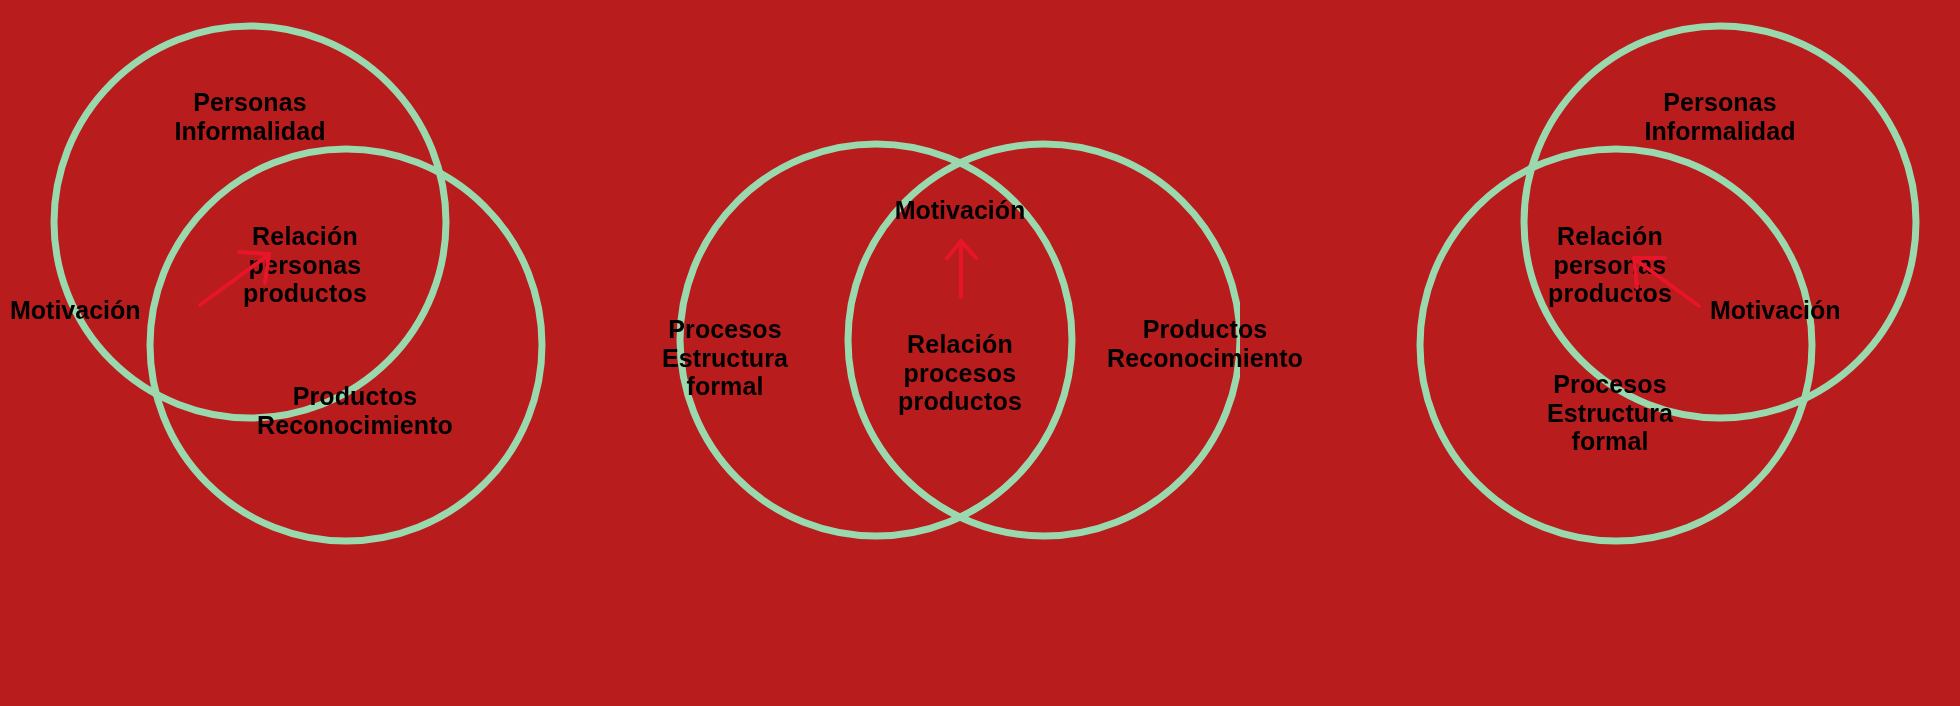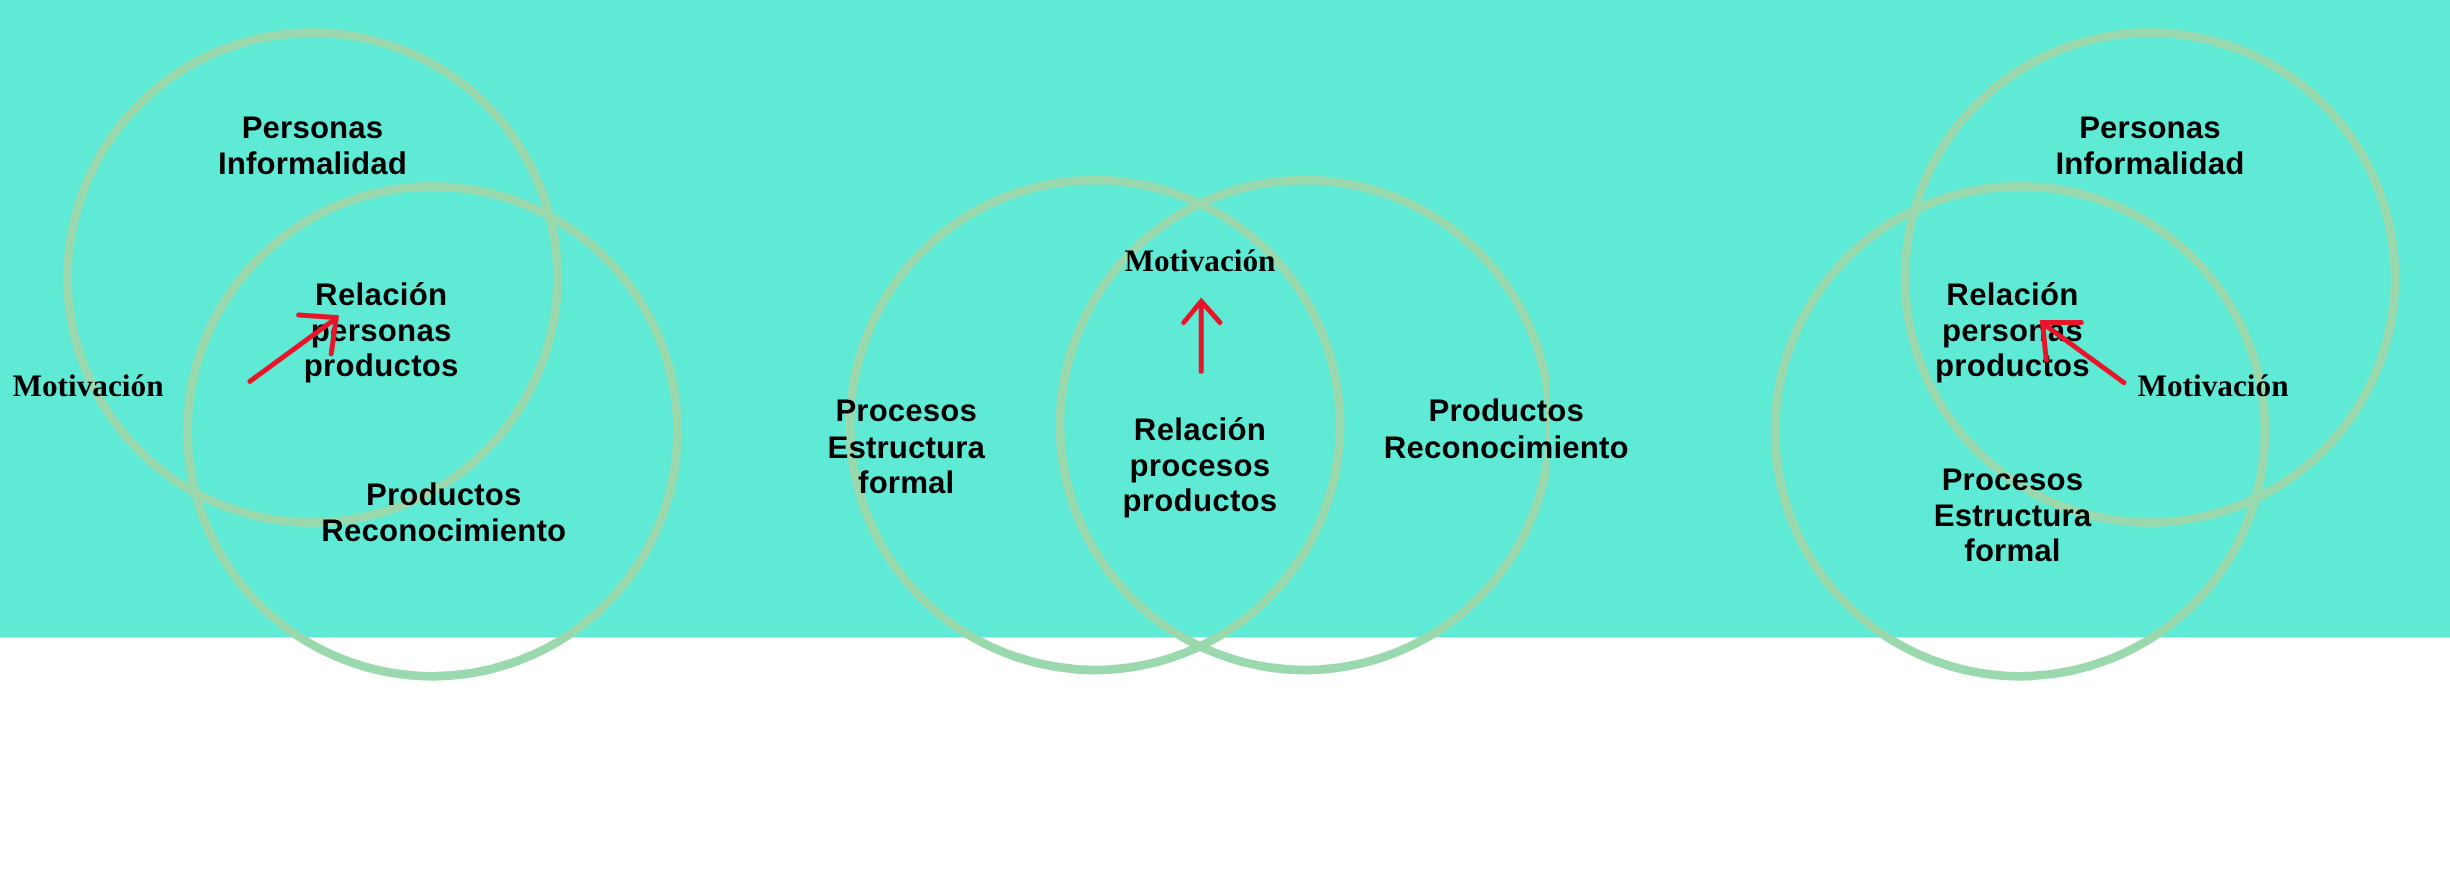--- a/index.html
+++ b/index.html
@@ -11,22 +11,22 @@
   body {
     width: 1960px;
     height: 706px;
     overflow: hidden;
     font-family: "Liberation Sans", sans-serif;
     color: #000000;
   }
   #canvas {
     position: relative;
     width: 1960px;
-    height: 510px;
-    background: #5eead4;
+    height: 706px;
+    background: #b91c1c;
   }
   .diagram {
     position: absolute;
     top: 0;
   }
   svg { display: block; overflow: visible; }
 
   .lbl {
     position: absolute;
     text-align: center;
@@ -41,21 +41,20 @@
     letter-spacing: 0.1px;
   }
   .lbl-thin {
     font-weight: bold;
     font-size: 25px;
     letter-spacing: 0.2px;
   }
   .lbl-arrowtext {
     font-weight: bold;
     font-size: 25px;
-    font-family: Liberation Serif, serif;
   }
   .arrow-layer {
     position: absolute;
     left: 0; top: 0;
     pointer-events: none;
   }
 </style>
 </head>
 <body>
 

